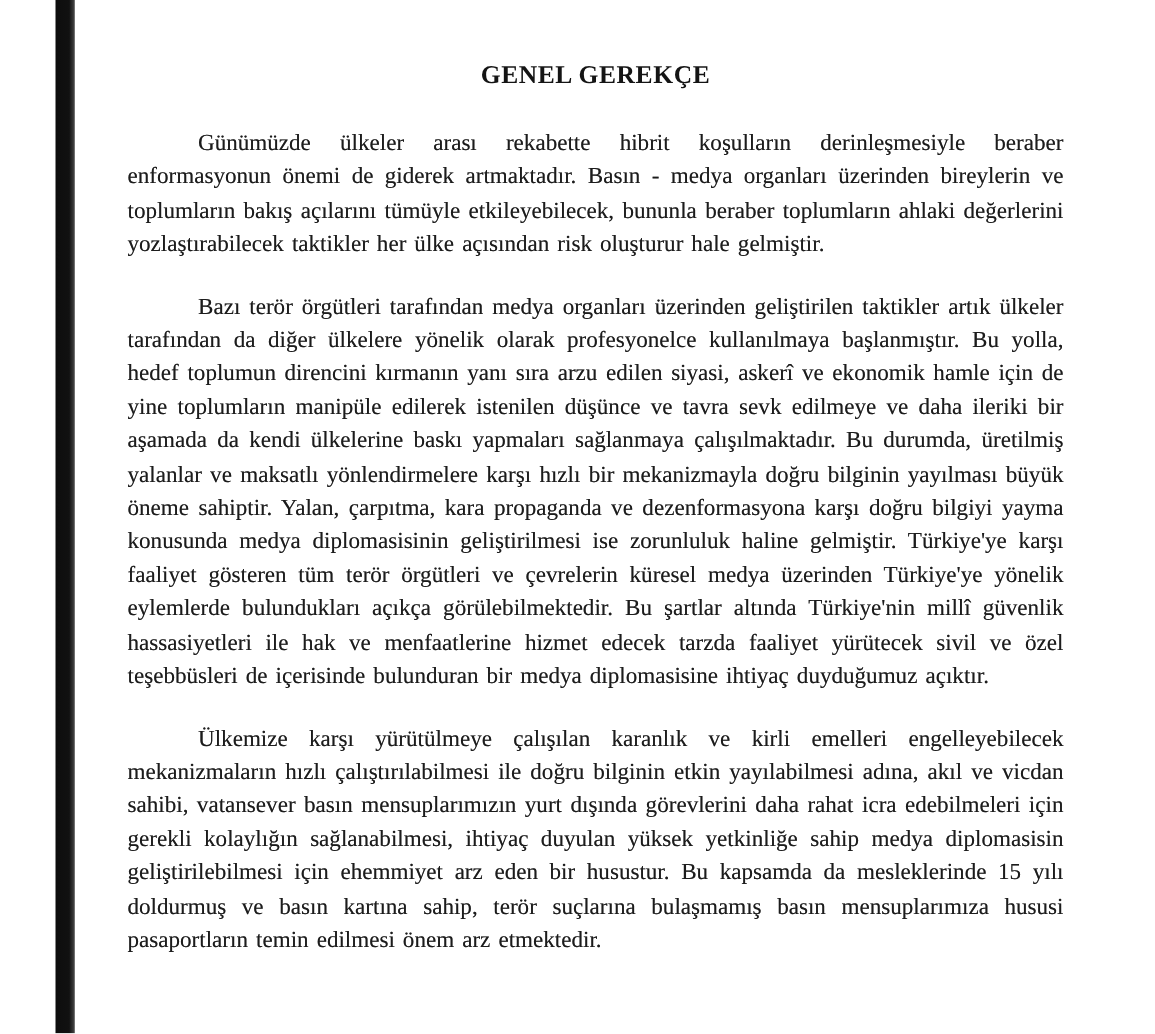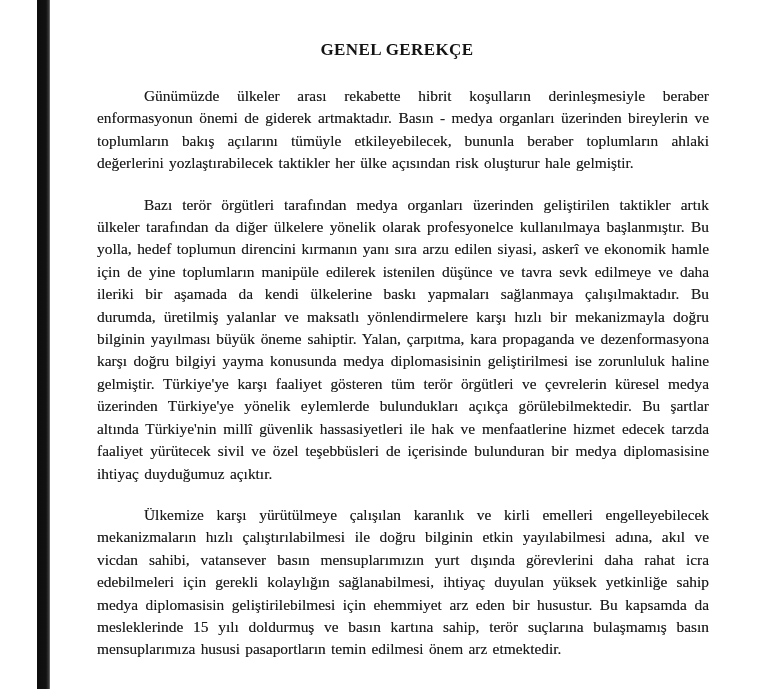--- a/index.html
+++ b/index.html
@@ -34,21 +34,21 @@
   }
   .doc-title {
     margin: 40px 0 25px 0;
     text-align: center;
     font-weight: bold;
     font-size: 17px;
     letter-spacing: 0.4px;
     color: #141414;
   }
   .doc-paragraph {
-    margin: 0 0 19px 12px;
+    margin: 0 0 19px 0;
     font-size: 15.4px;
     line-height: 22.4px;
     text-align: justify;
     text-indent: 47px;
     word-spacing: 1.5px;
     color: #1c1c1c;
     
     text-shadow: 0 0 0.4px rgba(20,20,20,0.55);
   }
 </style>

